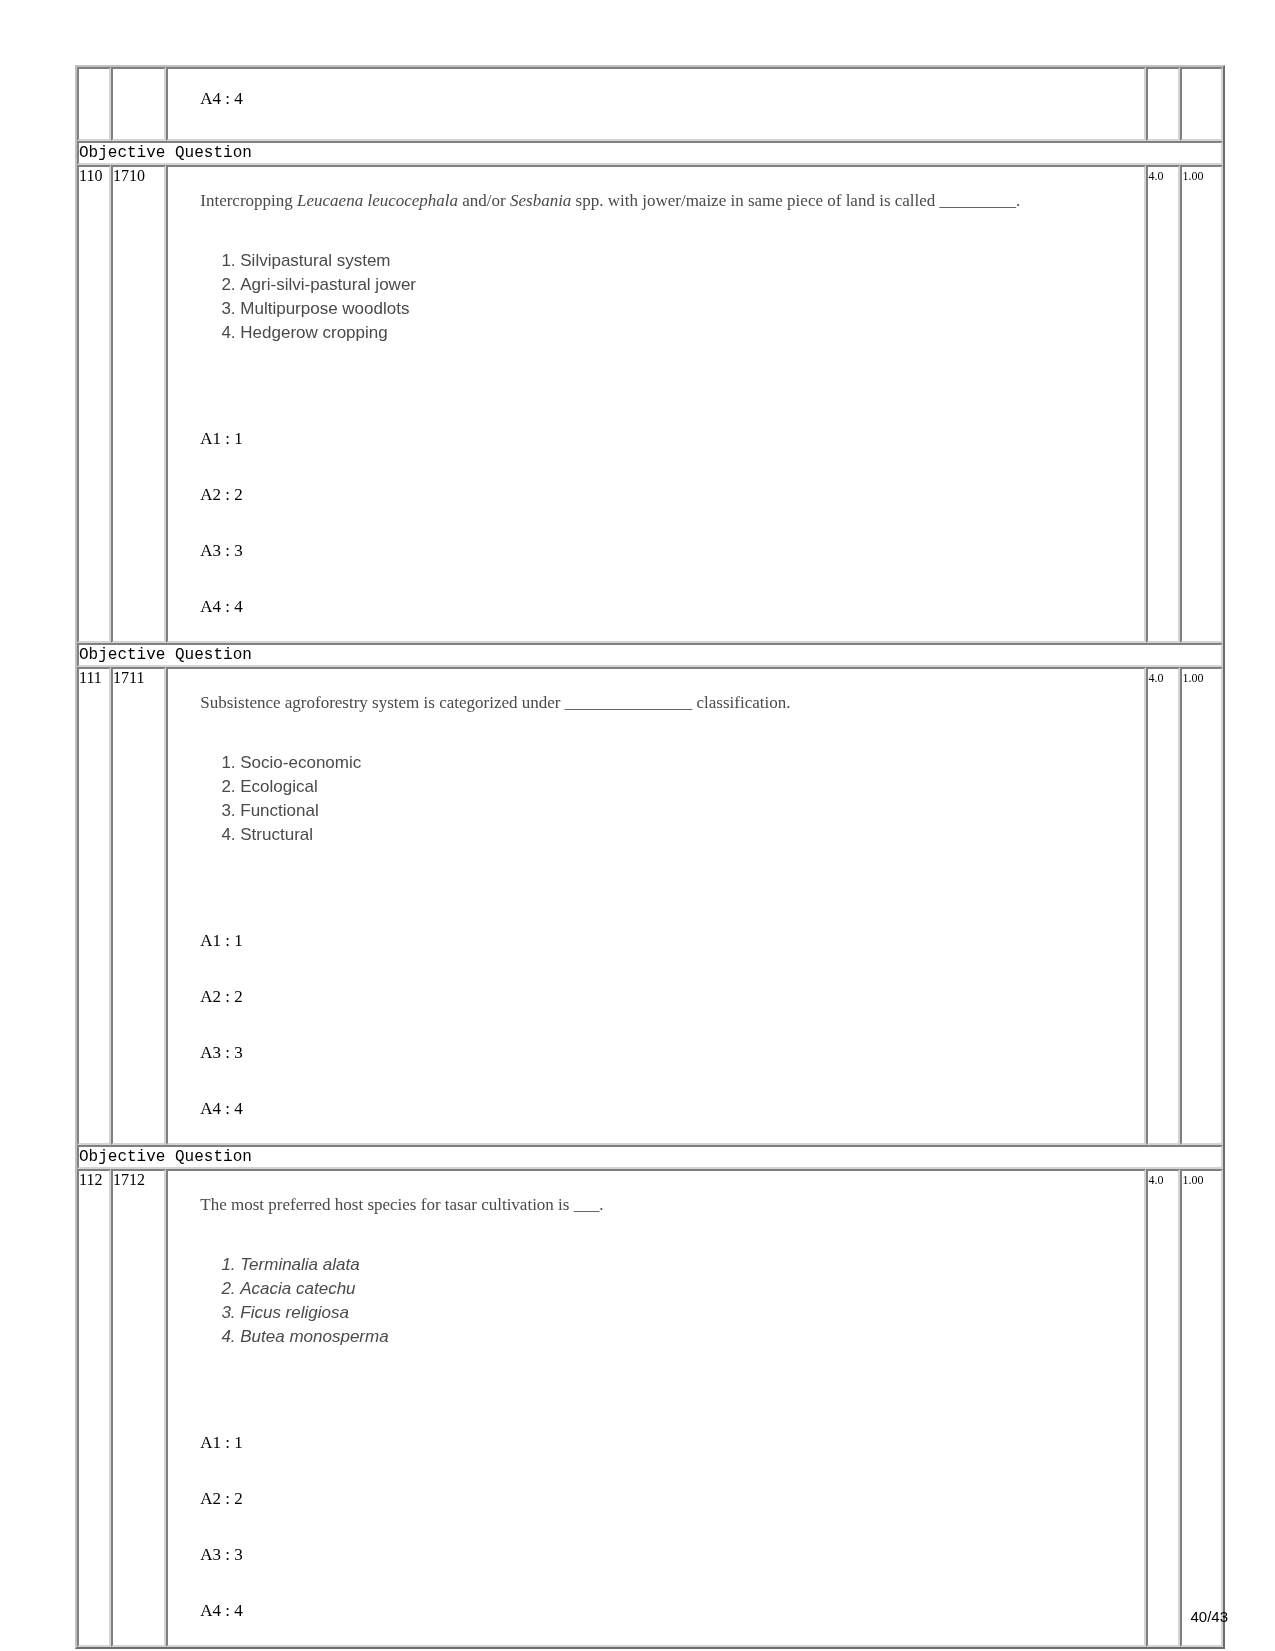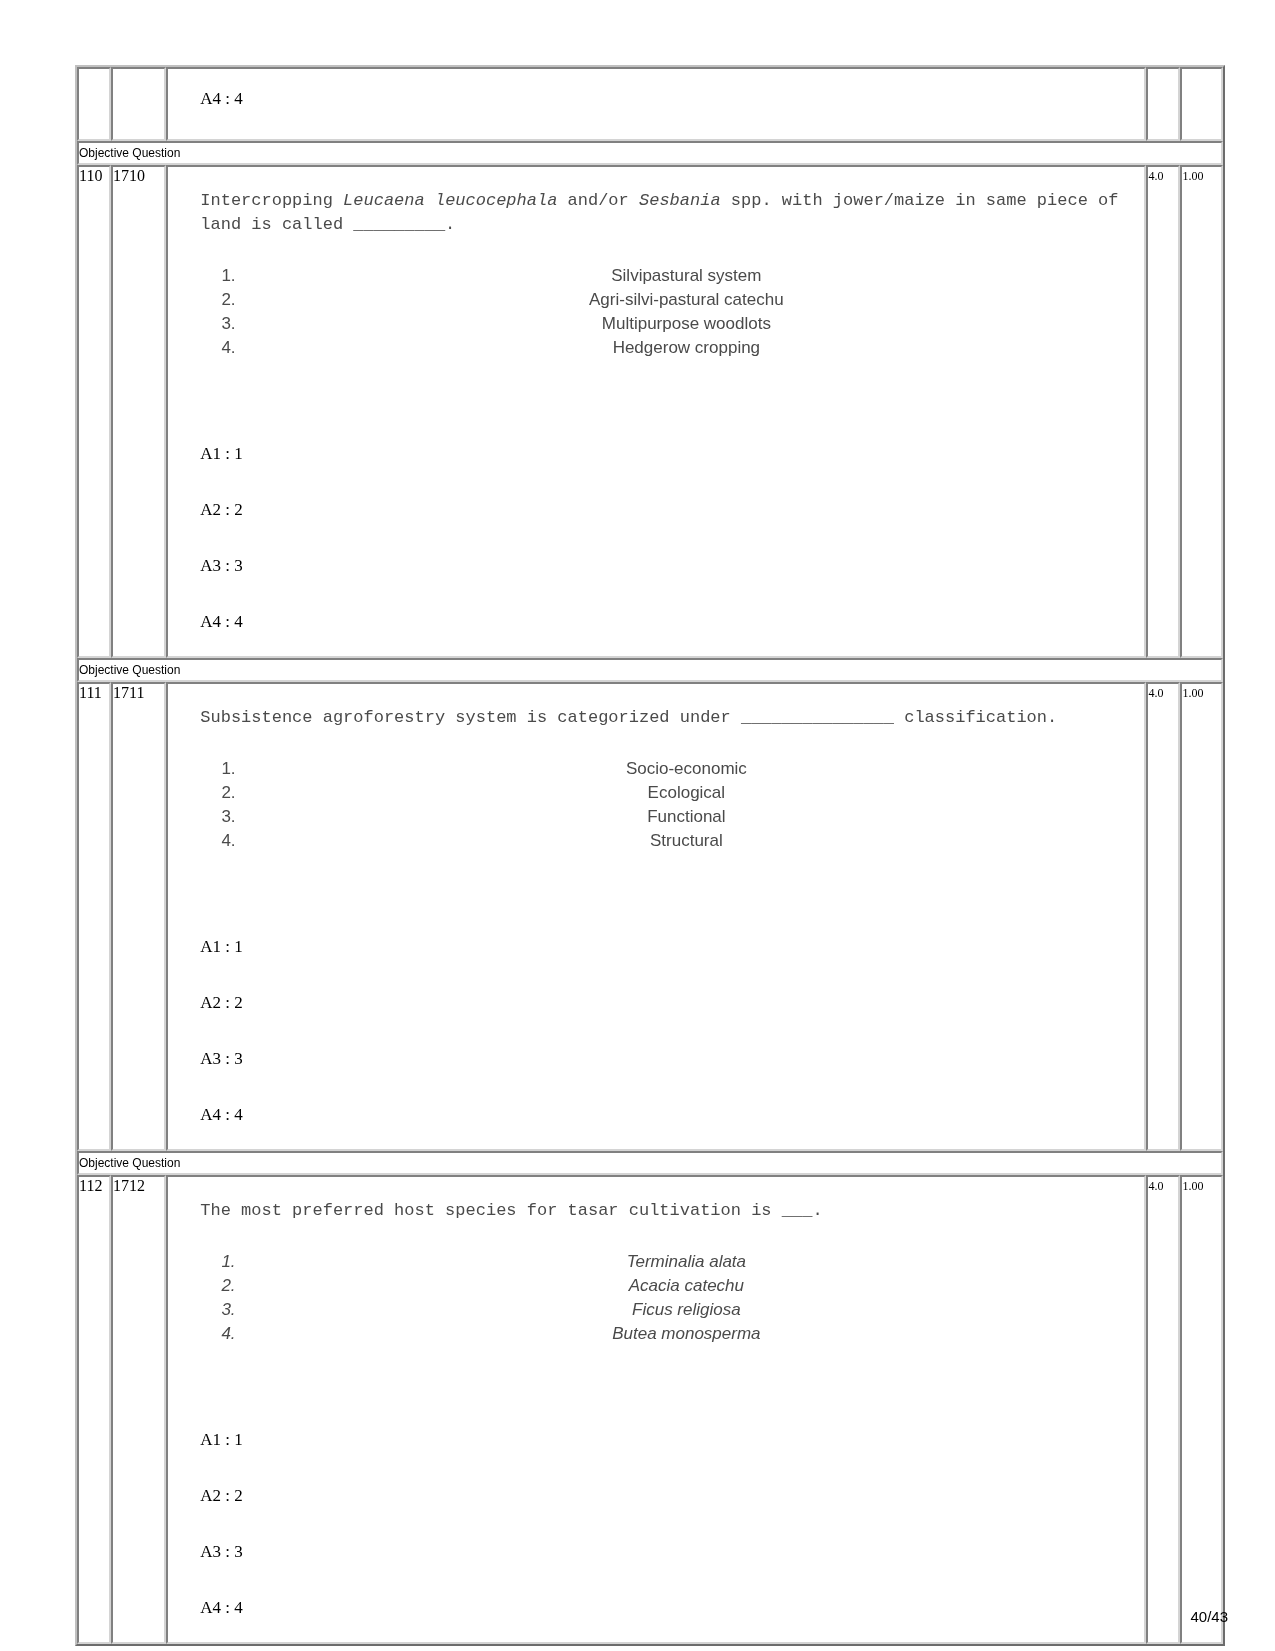--- a/index.html
+++ b/index.html
@@ -117,53 +117,52 @@
   }
   td.mk1, td.mk2 {
     font-family: "Liberation Serif", "DejaVu Serif", serif;
     font-size: 12px;
     line-height: 18px;
     padding: 6px 0 0 4px;
     white-space: nowrap;
   }
 
   td.sep {
-    font-family: Liberation Sans, sans-serif;
-    font-size: 12px;
+    font-family: Liberation Mono, monospace;
+    font-size: 16px;
     line-height: 20px;
     padding: 2px 0 2px 6px;
     white-space: nowrap;
   }
 
   td.qbody {
     padding: 0;
   }
 
   .qcontent {
     padding: 22px 12px 14px 32px;
   }
 
   .qstem {
-    font-family: Liberation Mono, monospace;
+    font-family: Liberation Serif, serif;
     font-size: 17px;
     line-height: 24px;
     color: #4a4a4a;
     margin: 0 0 14px 0;
   }
   .qstem i { font-style: italic; }
 
   ol.opts {
     font-family: "Liberation Sans", "DejaVu Sans", sans-serif;
     font-size: 17px;
     line-height: 24px;
     color: #4a4a4a;
-    margin: 27px 0 0 0;
+    margin: 36px 0 0 0;
     padding: 0 0 0 40px;
     list-style-type: decimal;
-    text-align: center;
   }
   ol.opts li {
     margin: 0 0 0 0;
     padding: 0;
   }
   ol.opts li.ital { font-style: italic; }
 
   .ans-block {
     margin-top: 84px;
   }
@@ -213,21 +212,21 @@
             <td class="sep" colspan="5">Objective Question</td>
           </tr>
           <tr>
             <td class="sn">110</td>
             <td class="qid">1710</td>
             <td class="qbody">
               <div class="qcontent">
                 <p class="qstem"><span>Intercropping </span><i>Leucaena leucocephala</i><span> and/or </span><i>Sesbania</i><span> spp. with jower/maize in same piece of land is called _________.</span></p>
                 <ol class="opts">
                   <li>Silvipastural system</li>
-                  <li>Agri-silvi-pastural catechu</li>
+                  <li>Agri-silvi-pastural jower</li>
                   <li>Multipurpose woodlots</li>
                   <li>Hedgerow cropping</li>
                 </ol>
                 <div class="ans-block">
                   <div class="ans-line">A1 : 1</div>
                   <div class="ans-line">A2 : 2</div>
                   <div class="ans-line">A3 : 3</div>
                   <div class="ans-line">A4 : 4</div>
                 </div>
               </div>

